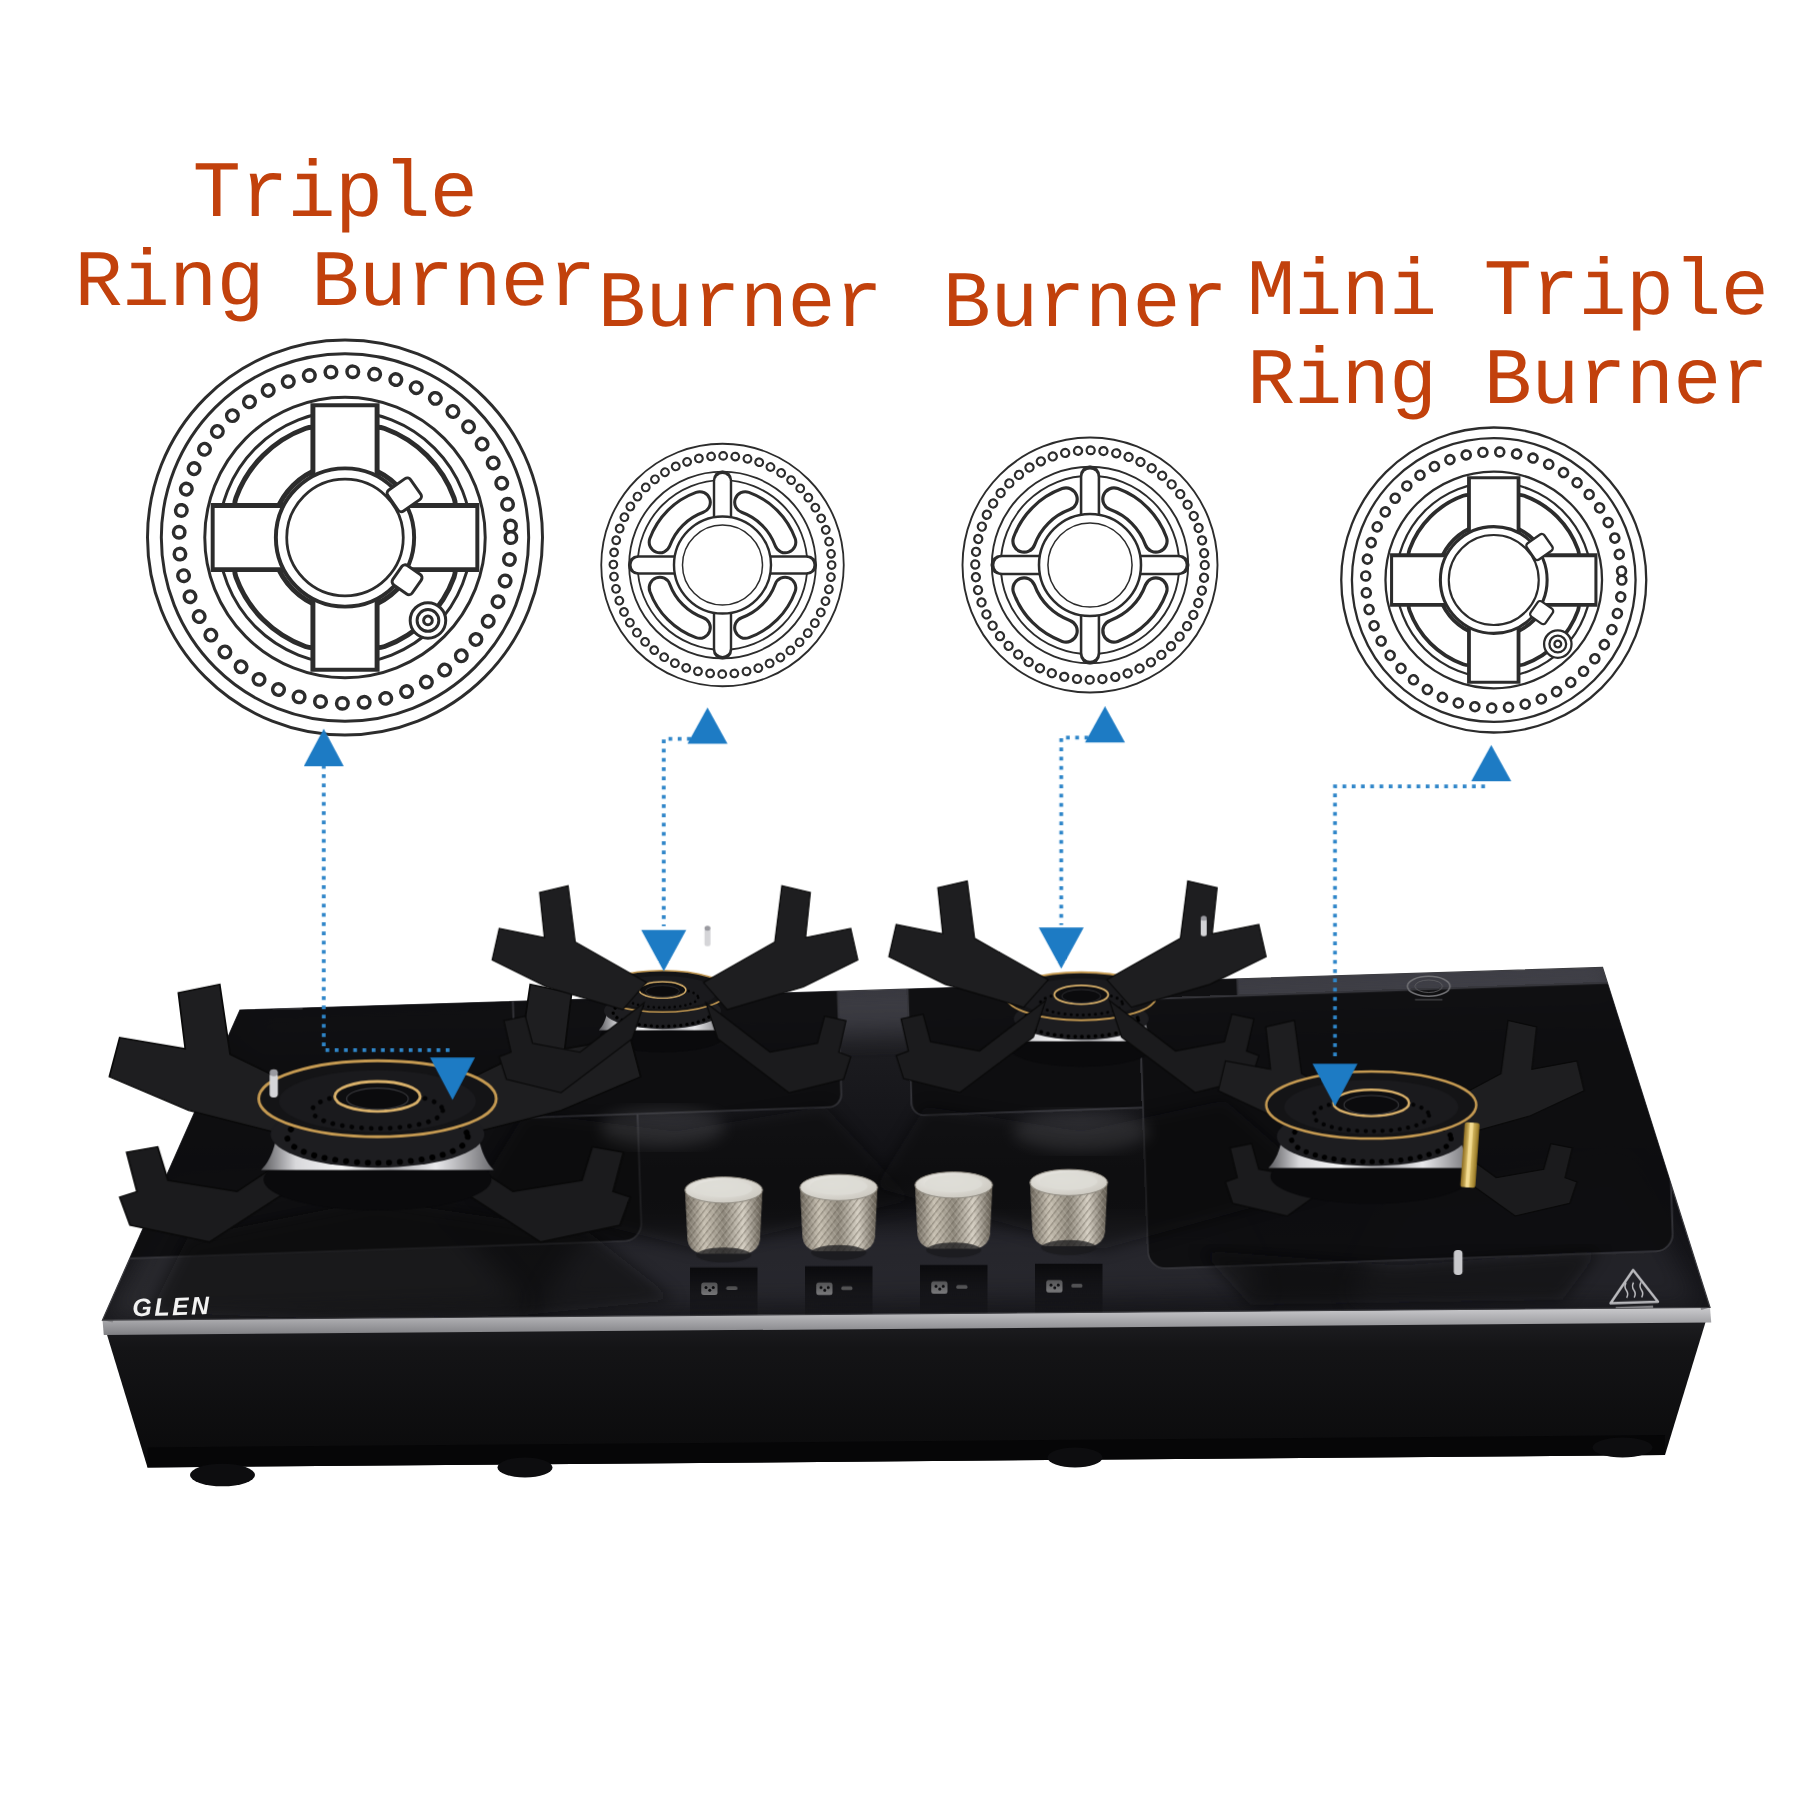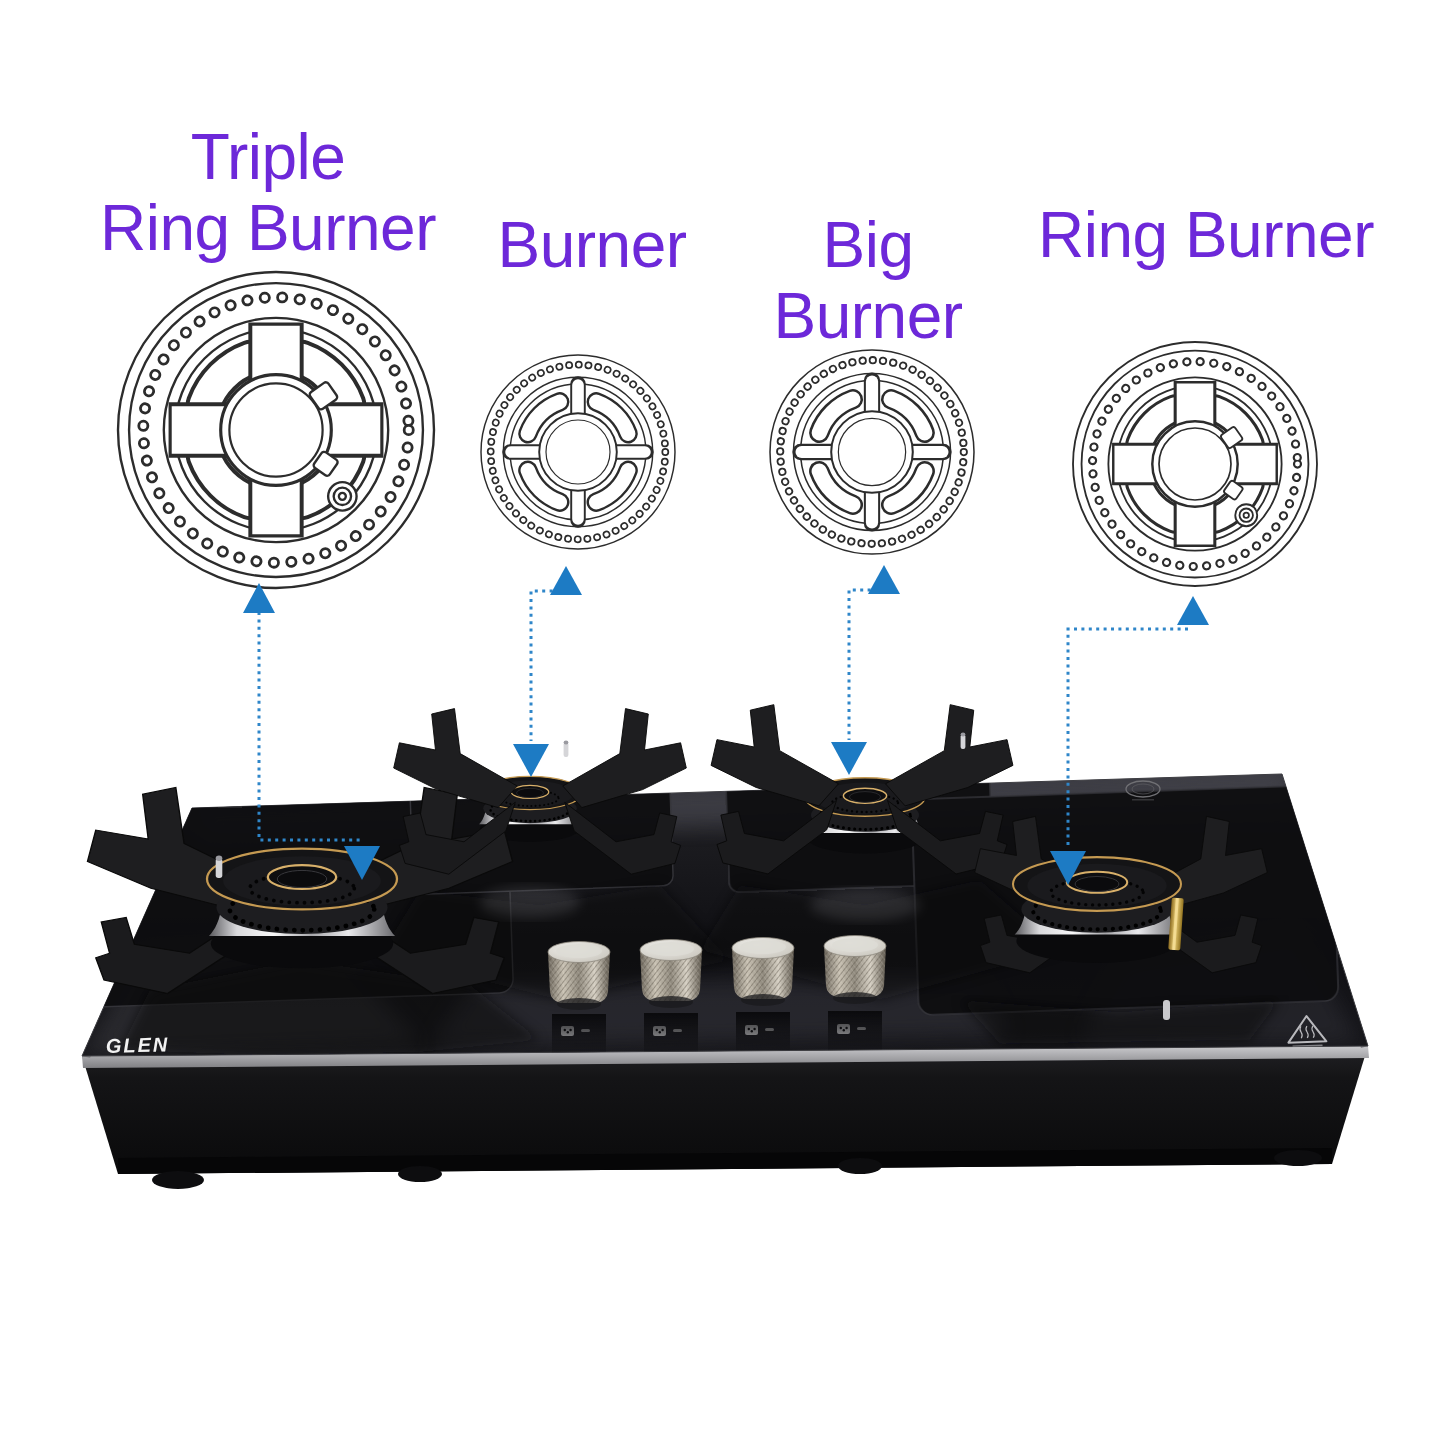--- a/index.html
+++ b/index.html
@@ -3,22 +3,22 @@
 <meta charset="utf-8">
 <style>
   html,body{margin:0;padding:0;background:#ffffff;}
   .canvas{
     position:relative;width:1445px;height:1445px;background:#ffffff;
     overflow:hidden;font-family:"Liberation Sans",sans-serif;
   }
   .layer{position:absolute;left:0;top:0;width:1445px;height:1445px;}
   .burner-label{
     position:absolute;transform:translateX(-50%);
-    text-align:center;color:#6d28d9;font-size:64px;line-height:71px;
-    letter-spacing:-0.5px;white-space:nowrap;font-weight:400;
+    text-align:center;color:#c2410c;font-size:64px;line-height:71px;
+    letter-spacing:-0.5px;white-space:nowrap;font-weight:400;font-family:Liberation Mono, monospace;
   }
   .burner-label span{display:block;}
 </style>
 </head>
 <body>
 
 <div class="canvas">
 
   <svg class="layer" viewBox="0 0 1445 1445">
     <defs>
@@ -322,20 +322,20 @@
   </svg>
 
   <div class="burner-label" style="left:268px;top:122px;">
     <span>Triple</span>
     <span>Ring Burner</span>
   </div>
   <div class="burner-label" style="left:592px;top:210px;">
     <span>Burner</span>
   </div>
   <div class="burner-label" style="left:868px;top:210px;">
-    <span>Big</span>
     <span>Burner</span>
   </div>
   <div class="burner-label" style="left:1206px;top:200px;">
+    <span>Mini Triple</span>
     <span>Ring Burner</span>
   </div>
 
 </div>
 
 </body></html>

